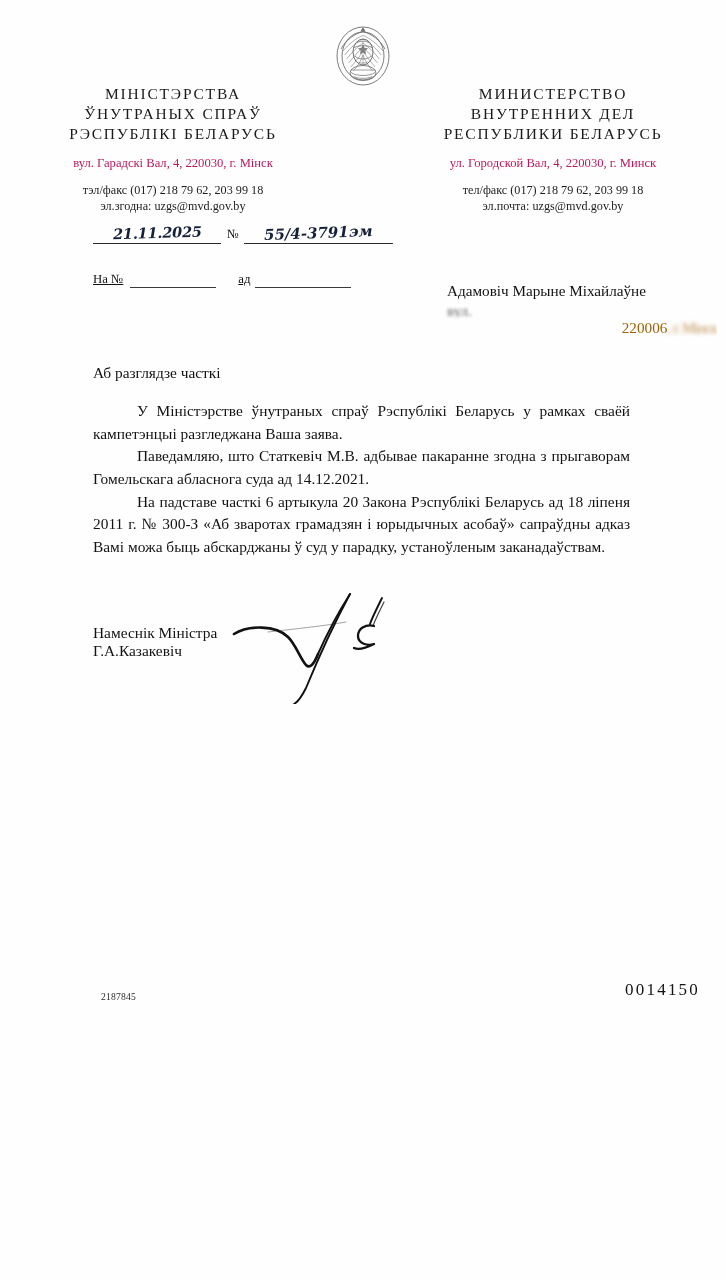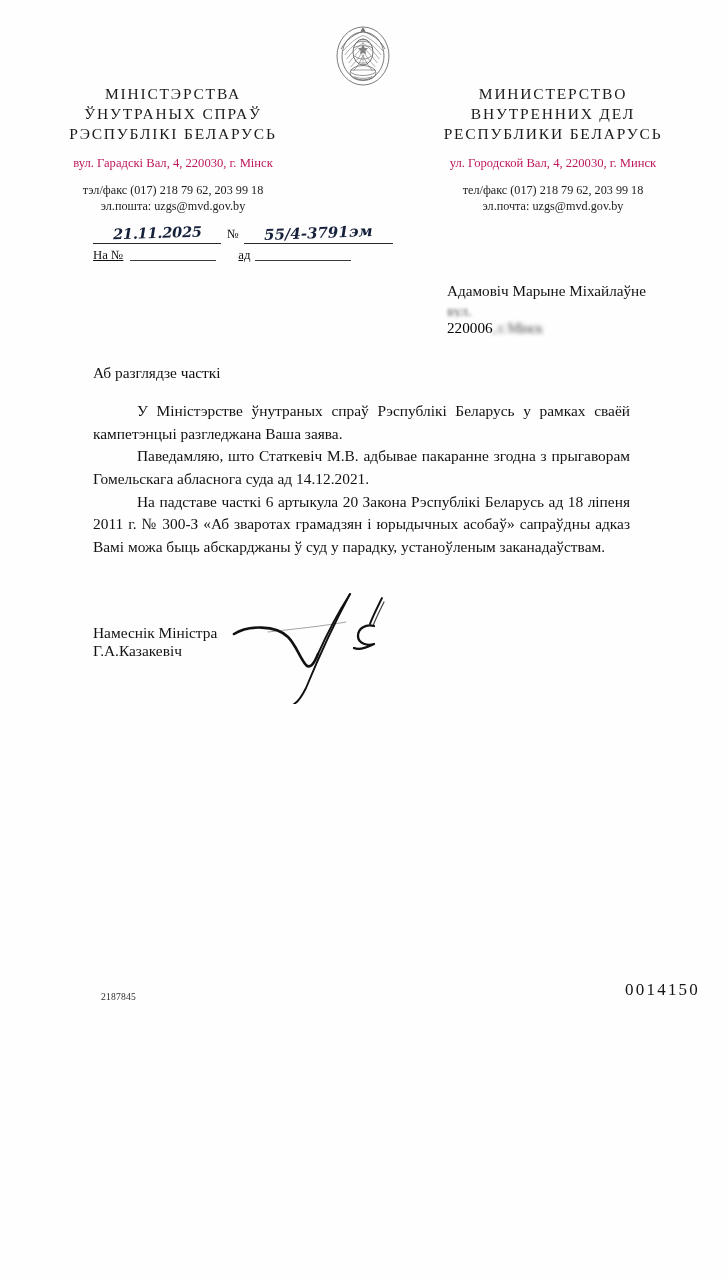--- a/index.html
+++ b/index.html
@@ -123,23 +123,23 @@
     font-style: italic;
     font-weight: 700;
     font-size: 15px;
     color: #15203a;
     letter-spacing: 0px;
     transform: rotate(-2.2deg);
     display: inline-block;
   }
   .ref-row-2 {
     display: flex;
-    align-items: flex-start;
+    align-items: flex-end;
     height: 24px;
-    margin-top: 4px;
+    margin-top: 20px;
     text-decoration: underline;
   }
   .ref-na { font-size: 12.8px; padding-bottom: 1px; }
   .ref-line-a {
     width: 86px;
     margin-left: 7px;
     border-bottom: 1.1px solid #3a3a3a;
     height: 12px;
   }
   .ref-ad { font-size: 12.8px; padding: 0 4px 1px 22px; }
@@ -164,21 +164,22 @@
     height: 17px;
     overflow: hidden;
     color: #303030;
     filter: blur(1.6px);
     opacity: 0.72;
   }
   .addr-city {
     position: relative;
     height: 19px;
     overflow: hidden;
-    color: #000000;
+    color: #a16207;
+    text-align: right;
   }
   .addr-city .clear {
     filter: none;
   }
   .addr-city .smudge {
     filter: blur(2.1px);
     opacity: 0.68;
     letter-spacing: -1px;
   }
 
@@ -289,21 +290,21 @@
 
   <div class="letterhead">
     <div class="lh-col">
       <div class="lh-title">
         <div class="sp">МІНІСТЭРСТВА</div>
         <div class="sp">ЎНУТРАНЫХ СПРАЎ</div>
         <div class="sp">РЭСПУБЛІКІ БЕЛАРУСЬ</div>
       </div>
       <div class="lh-addr">вул. Гарадскі Вал, 4, 220030, г. Мінск</div>
       <div class="lh-phone">тэл/факс  (017) 218 79 62, 203 99 18</div>
-      <div class="lh-email">эл.пошта: uzgs@mvd.gov.by</div>
+      <div class="lh-email">эл.згодна: uzgs@mvd.gov.by</div>
     </div>
     <div class="lh-col">
       <div class="lh-title">
         <div class="sp">МИНИСТЕРСТВО</div>
         <div class="sp">ВНУТРЕННИХ ДЕЛ</div>
         <div class="sp">РЕСПУБЛИКИ БЕЛАРУСЬ</div>
       </div>
       <div class="lh-addr">ул. Городской Вал, 4, 220030, г. Минск</div>
       <div class="lh-phone">тел/факс  (017) 218 79 62,  203 99 18</div>
       <div class="lh-email">эл.почта: uzgs@mvd.gov.by</div>

